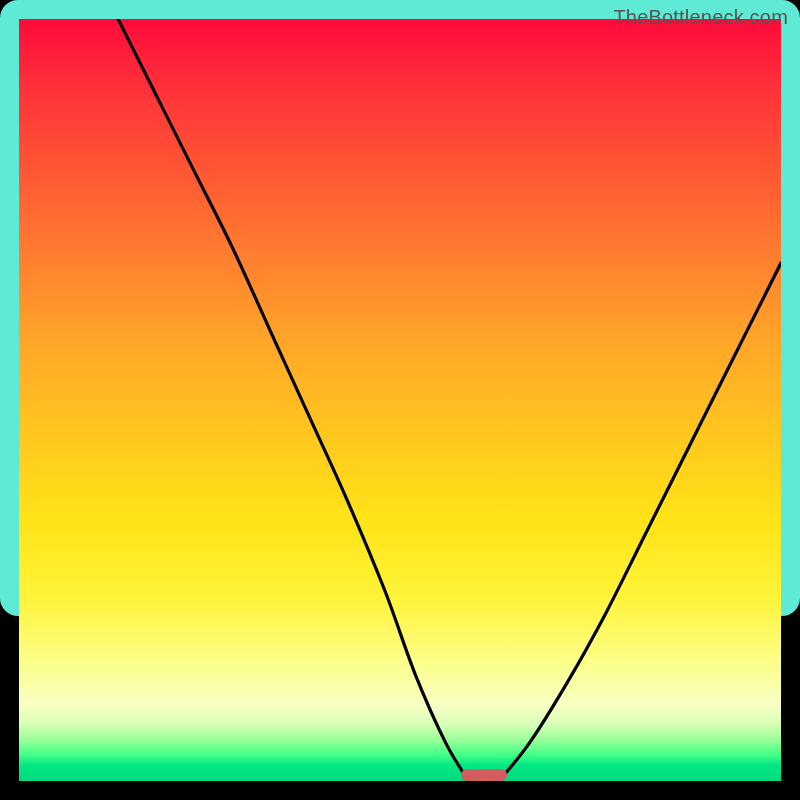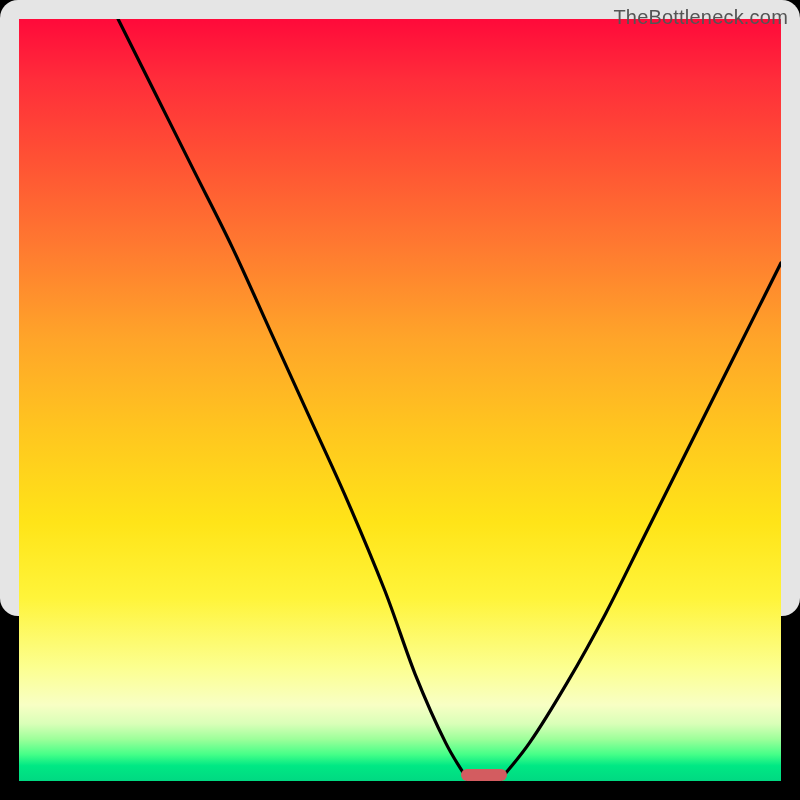--- a/index.html
+++ b/index.html
@@ -8,21 +8,21 @@
     width: 800px;
     height: 800px;
     background: #000;
     overflow: hidden;
     font-family: Arial, Helvetica, sans-serif;
   }
   .frame {
     position: relative;
     width: 800px;
     height: 616px;
-    background: #e5e5e5;
+    background: #5eead4;
     border-radius: 18px;
   }
   .watermark {
     position: absolute;
     top: 6px;
     right: 12px;
     color: #555;
     font-size: 20px;
     font-weight: 500;
     letter-spacing: 0.2px;

